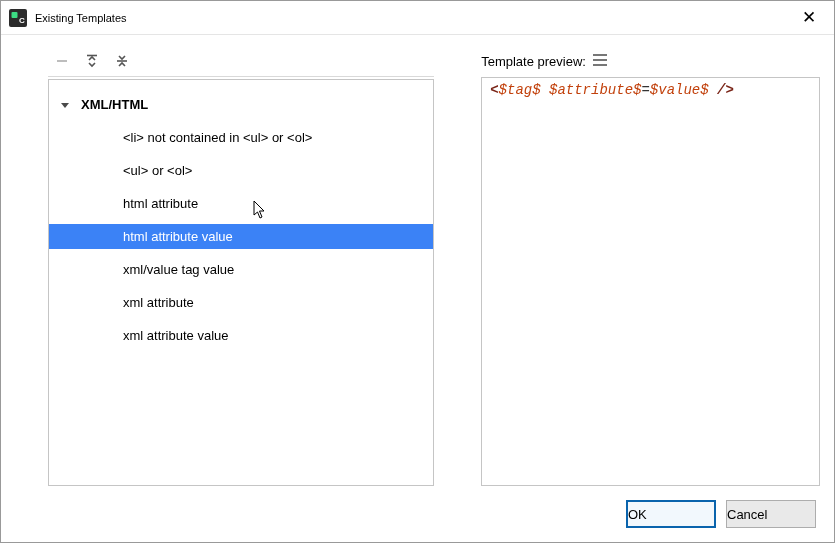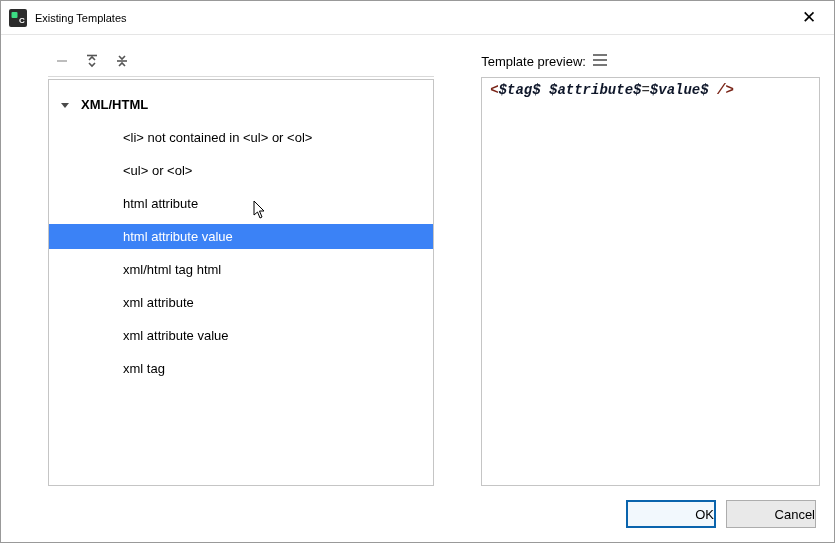--- a/index.html
+++ b/index.html
@@ -122,35 +122,35 @@
     flex:1;
     border:1px solid #c5c5c5;
     background:#fff;
     padding:4px 8px;
     font-family: Consolas, "Courier New", monospace;
     font-size:14px;
     white-space:pre;
     overflow:auto;
   }
   .tok-angle { color:#7a2518; font-weight:700; font-style:italic; }
-  .tok-var   { color:#0f172a; font-weight:700; font-style:italic; }
+  .tok-var   { color:#c2410c; font-weight:400; font-style:italic; }
   .tok-plain { color:#333; }
 
   
   .footer {
     height:56px;
     display:flex; align-items:center; justify-content:flex-end;
     gap:10px;
     padding:0 18px;
   }
   .btn {
     min-width:90px; height:28px;
     border:1px solid #adadad;
     background:#e9e9e9;
-    display:flex; align-items:center; justify-content:flex-end;
+    display:flex; align-items:center; justify-content:flex-start;
     font-size:13px;
     cursor:pointer;
   }
   .btn.primary {
     border:2px solid #0a64ad;
     background:#f2f8fd;
   }
 </style>
 </head>
 <body>
@@ -212,30 +212,27 @@
             <div class="tree-row tree-child">
               <span class="label">&lt;ul&gt; or &lt;ol&gt;</span>
             </div>
             <div class="tree-row tree-child">
               <span class="label">html attribute</span>
             </div>
             <div class="tree-row tree-child selected">
               <span class="label">html attribute value</span>
             </div>
             <div class="tree-row tree-child">
-              <span class="label">xml/html tag html</span>
+              <span class="label">xml/value tag value</span>
             </div>
             <div class="tree-row tree-child">
               <span class="label">xml attribute</span>
             </div>
             <div class="tree-row tree-child">
               <span class="label">xml attribute value</span>
-            </div>
-            <div class="tree-row tree-child">
-              <span class="label">xml tag</span>
             </div>
           </div>
       </div>
     </div>
 
     <div class="right-col">
       <div class="preview-header">
         <span class="lbl">Template preview:</span>
         <span style="font-size:16px;color:#555;">
           <svg width="16" height="12" viewBox="0 0 16 12" stroke="#555" stroke-width="1.6">

